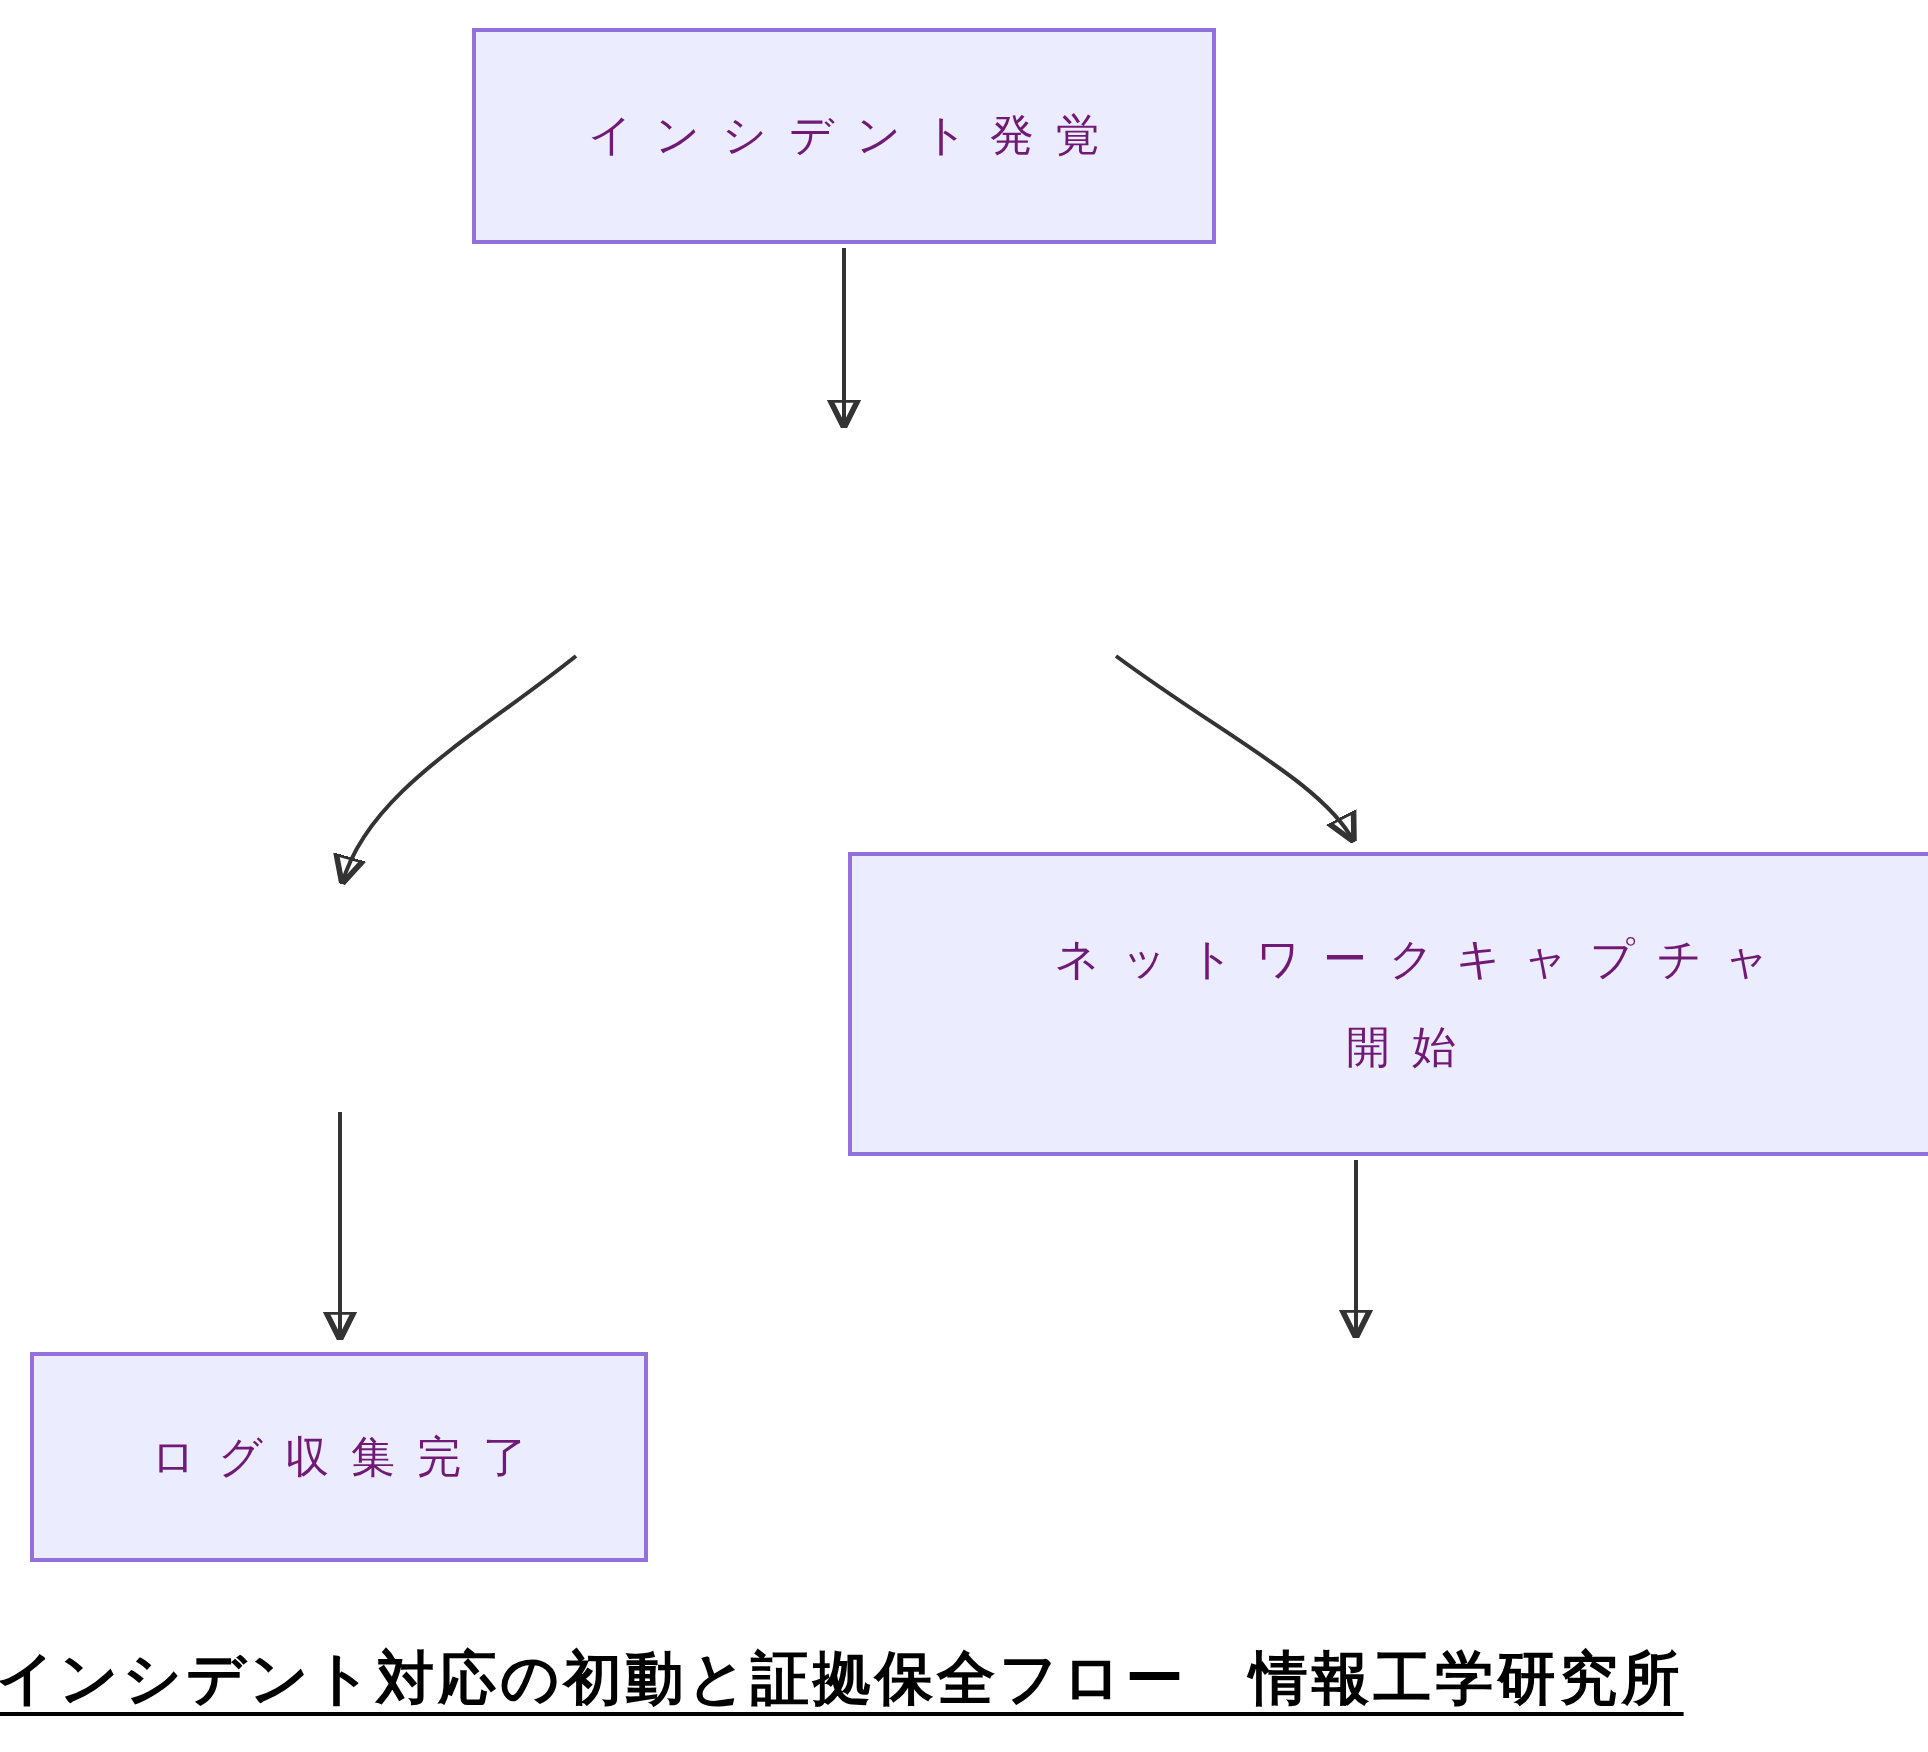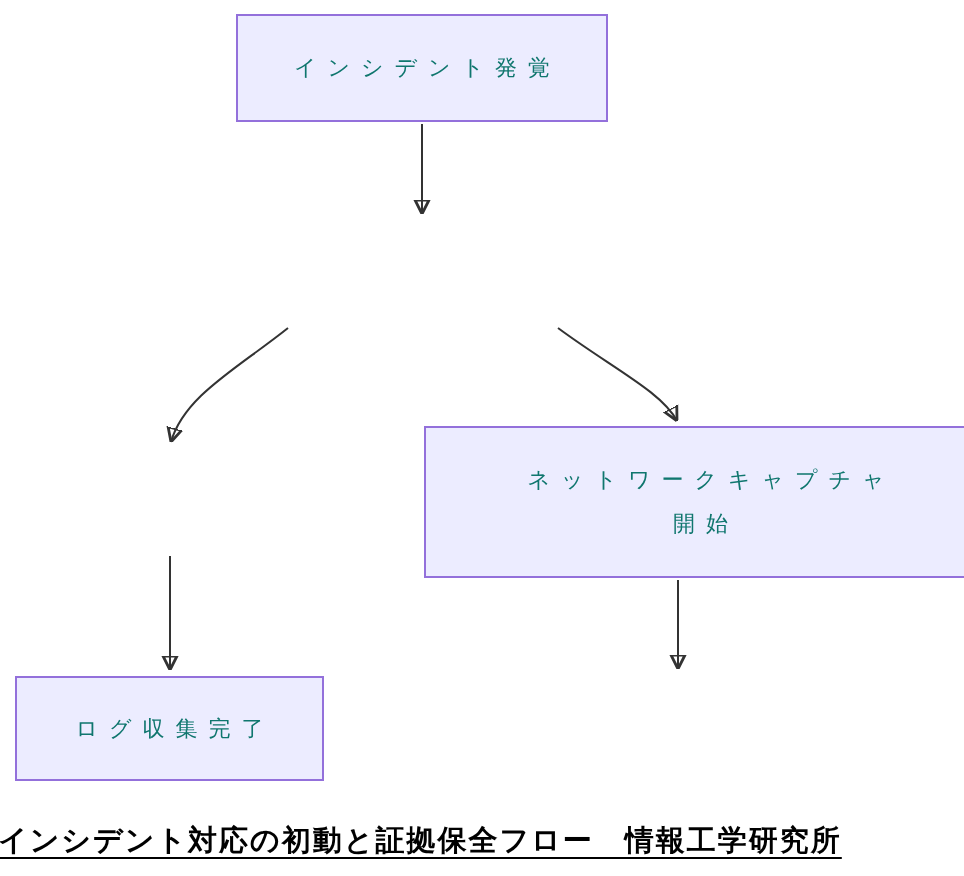--- a/index.html
+++ b/index.html
@@ -32,21 +32,21 @@
     position: absolute;
     background: #ECECFF;
     border: 2px solid #9370DB;
     box-sizing: border-box;
     display: flex;
     align-items: center;
     justify-content: center;
     text-align: center;
   }
   .node .label {
-    color: #0f766e;
+    color: #701a75;
     font-size: 22px;
     line-height: 44px;
     letter-spacing: 0.5em;
     text-indent: 0.5em;
   }
   .node .label.wrap {
     display: inline-block;
     max-width: 412px;
   }
   .caption {

